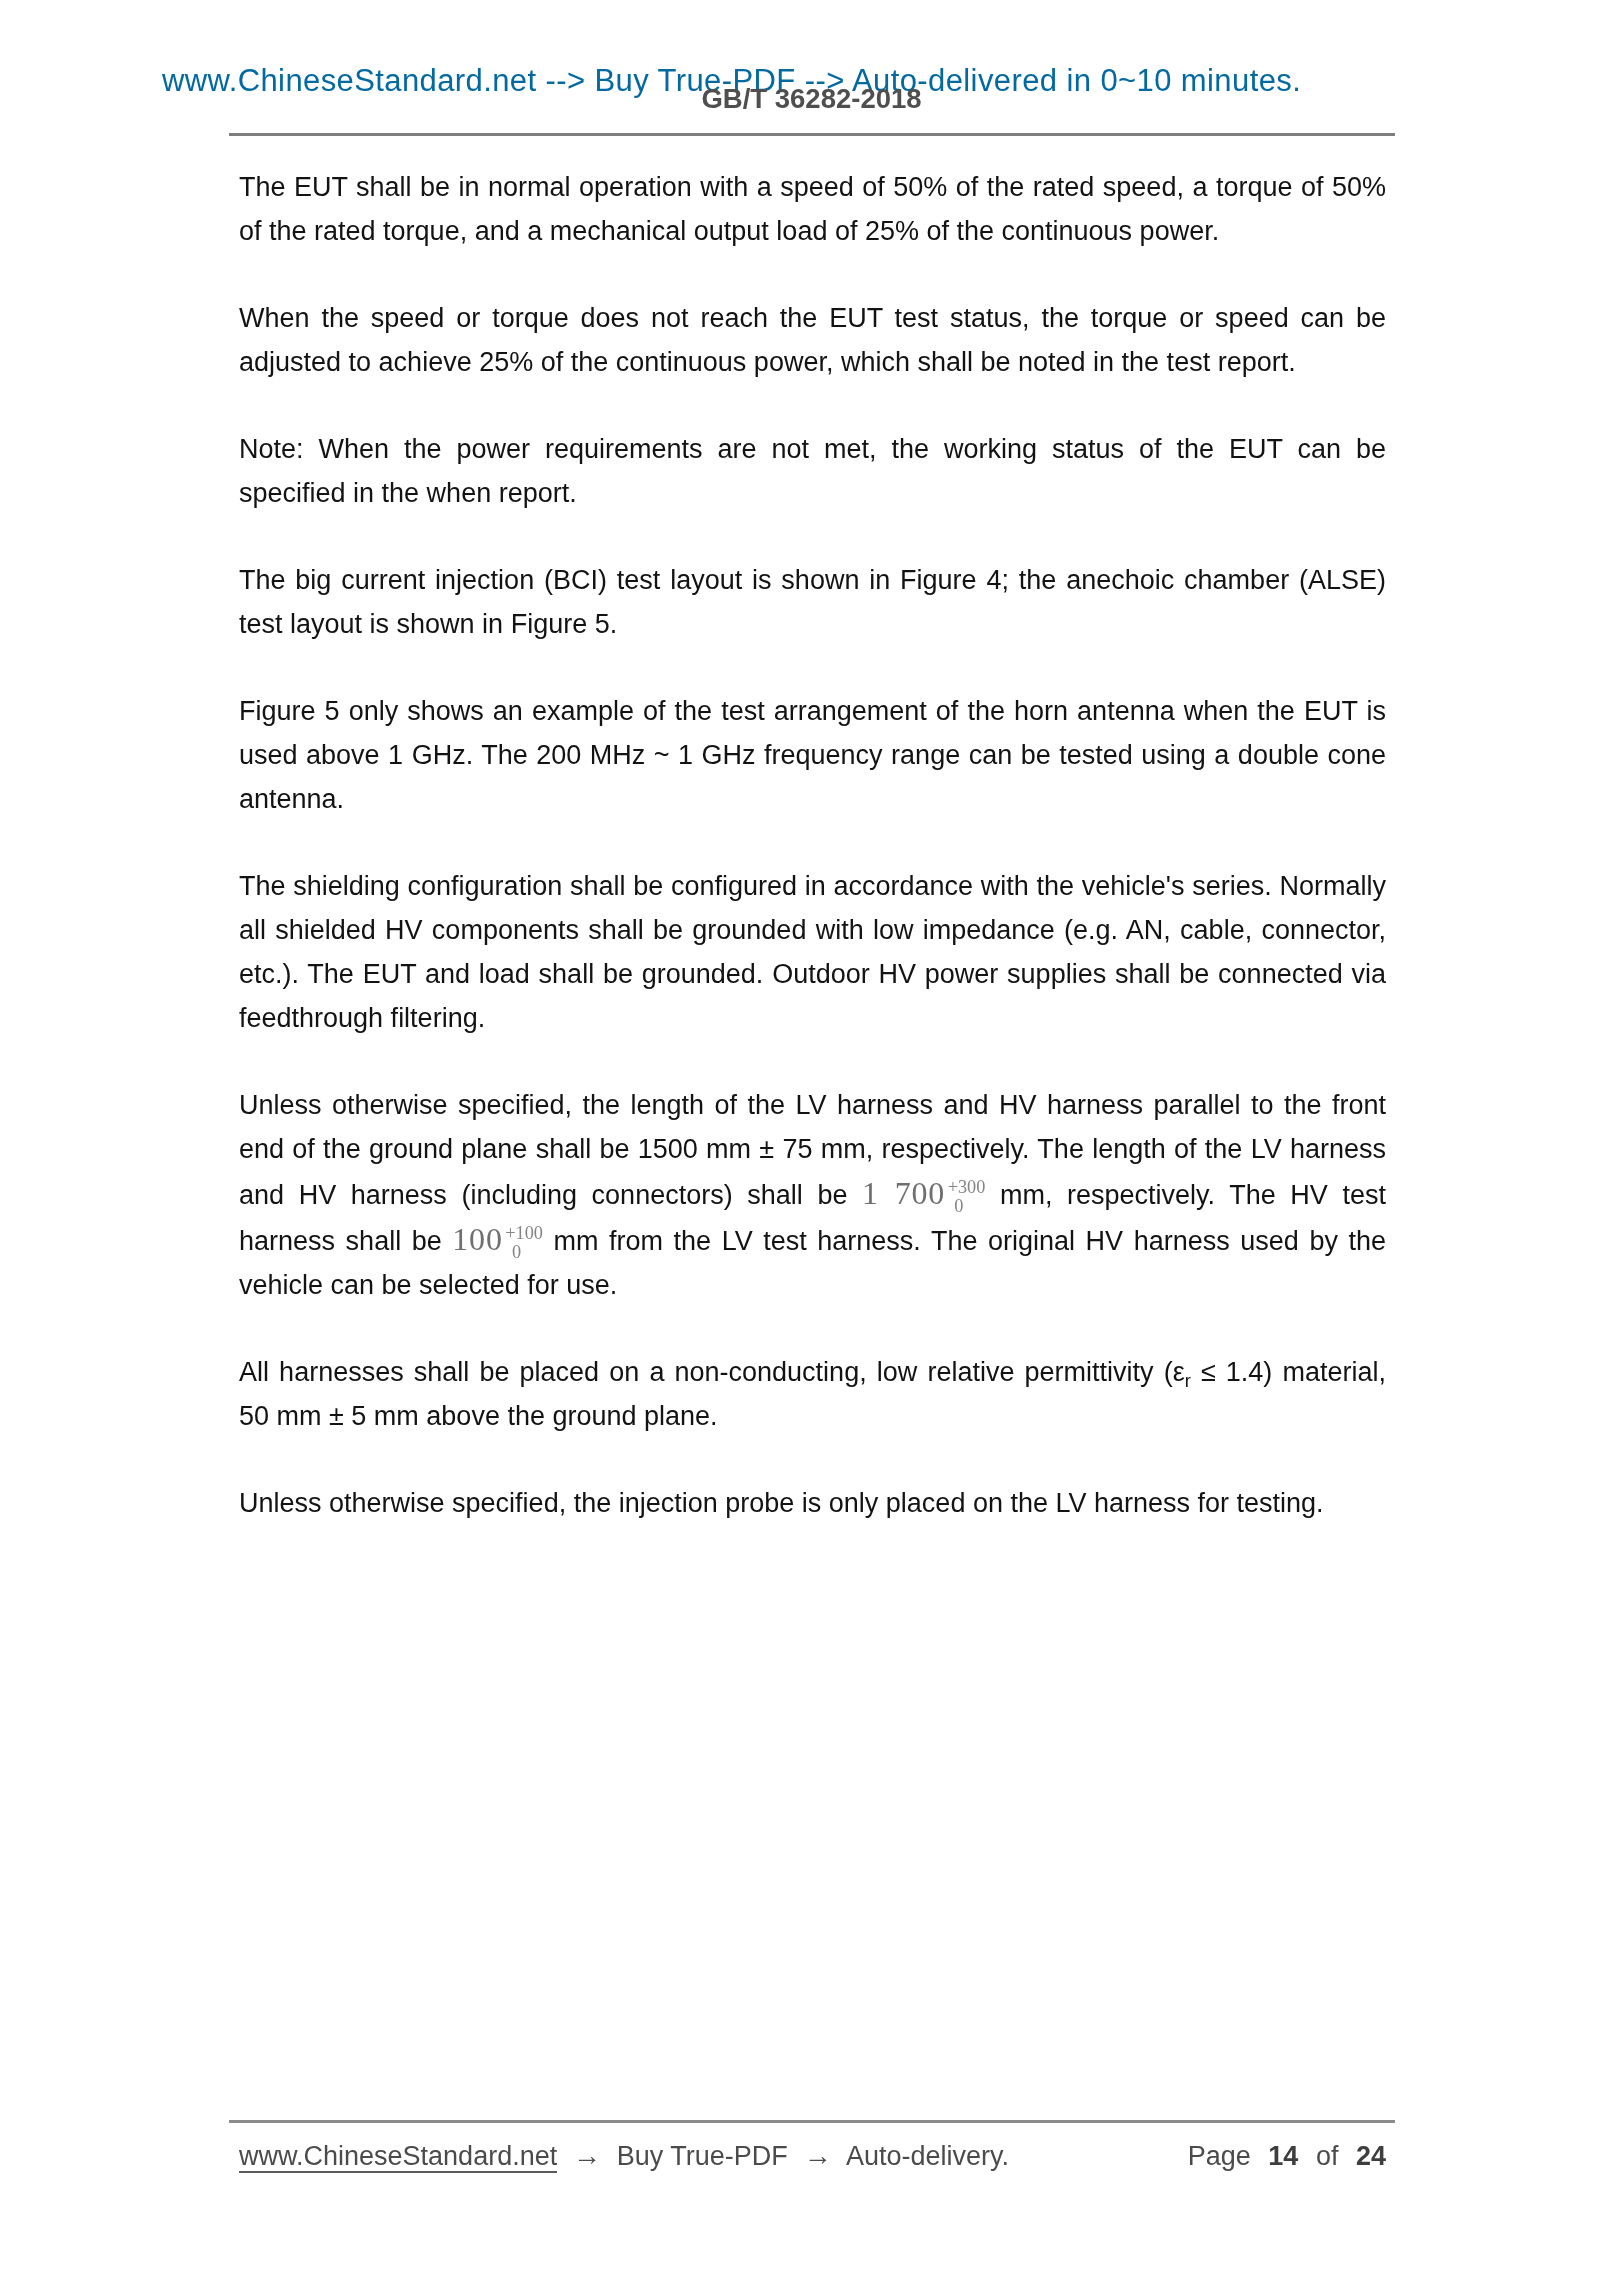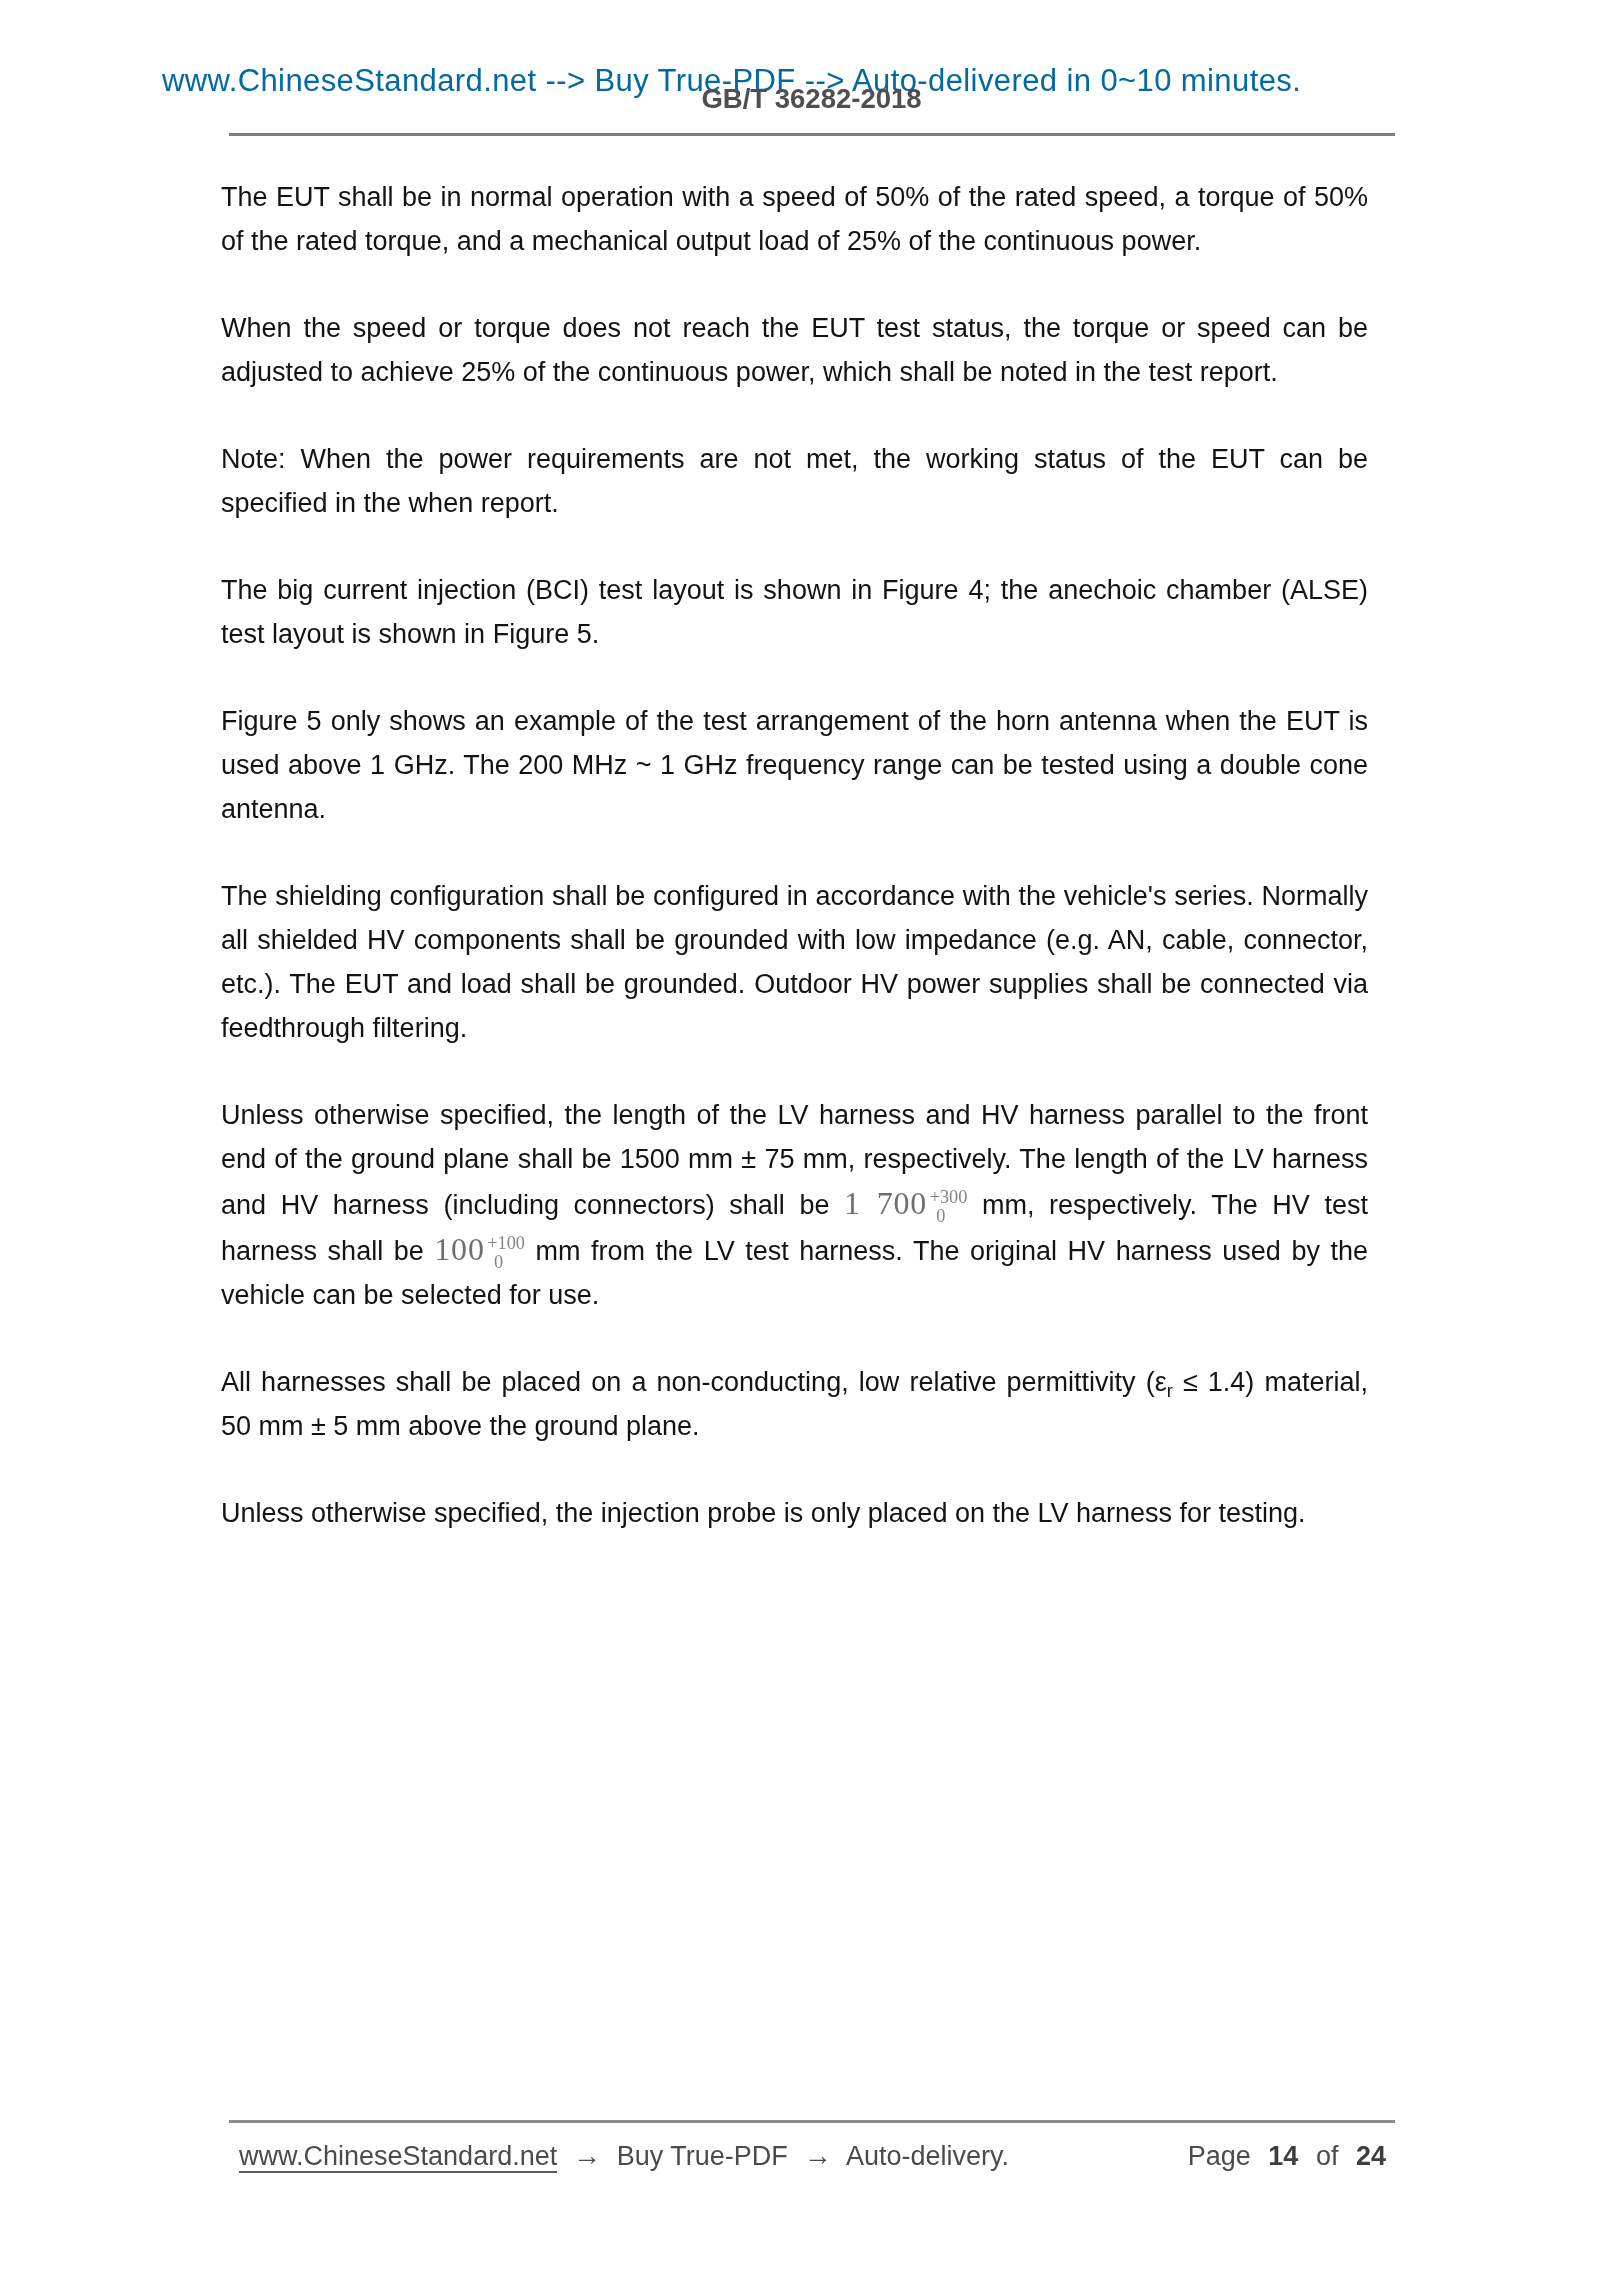--- a/index.html
+++ b/index.html
@@ -32,27 +32,26 @@
   }
   .header-rule{
     position:absolute;
     left:229px; top:133px;
     width:1166px; height:2.5px;
     background:#7e7e7e;
   }
   
   .content{
     position:absolute;
-    left:221px; top:165px;
+    left:239px; top:165px;
     width:1147px;
     font-size:27px;
     line-height:44px;
     text-align:justify;
     color:#131313;
-    margin-top:10px;
   }
   .content p{margin:0 0 43px 0;}
   .content h3{
     margin:0 0 43px 0;
     font-size:27px;
     font-weight:bold;
     text-align:left;
     color:#0d0d0d;
   }
   

